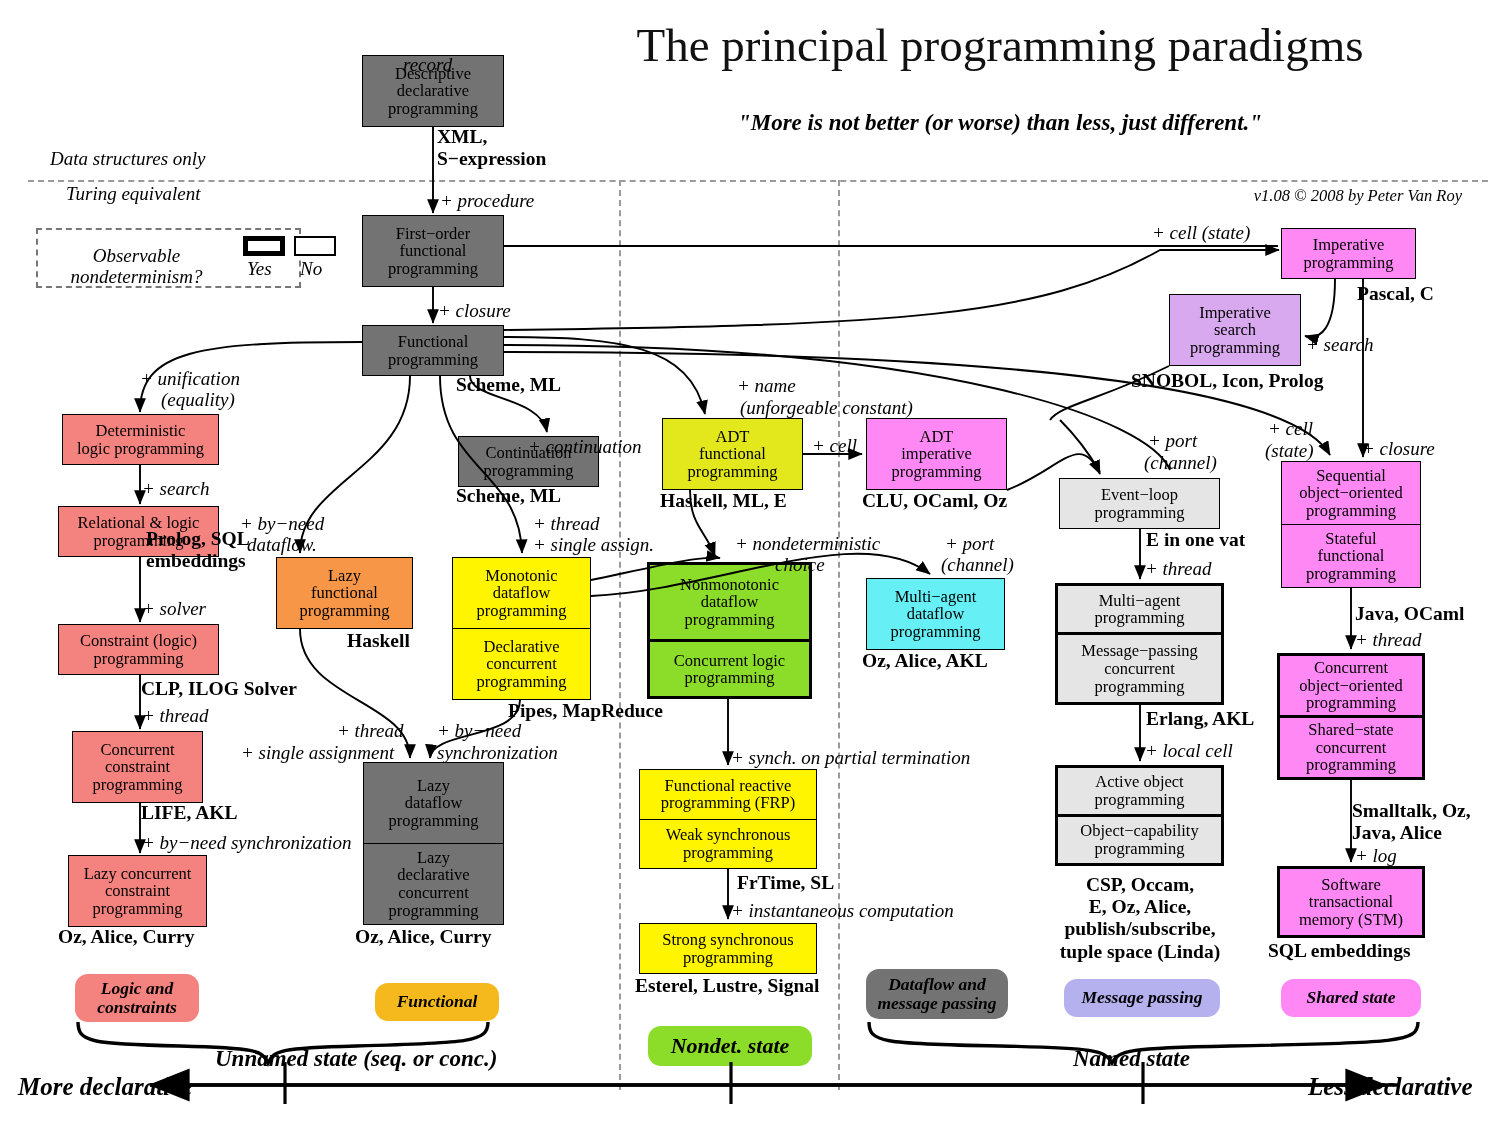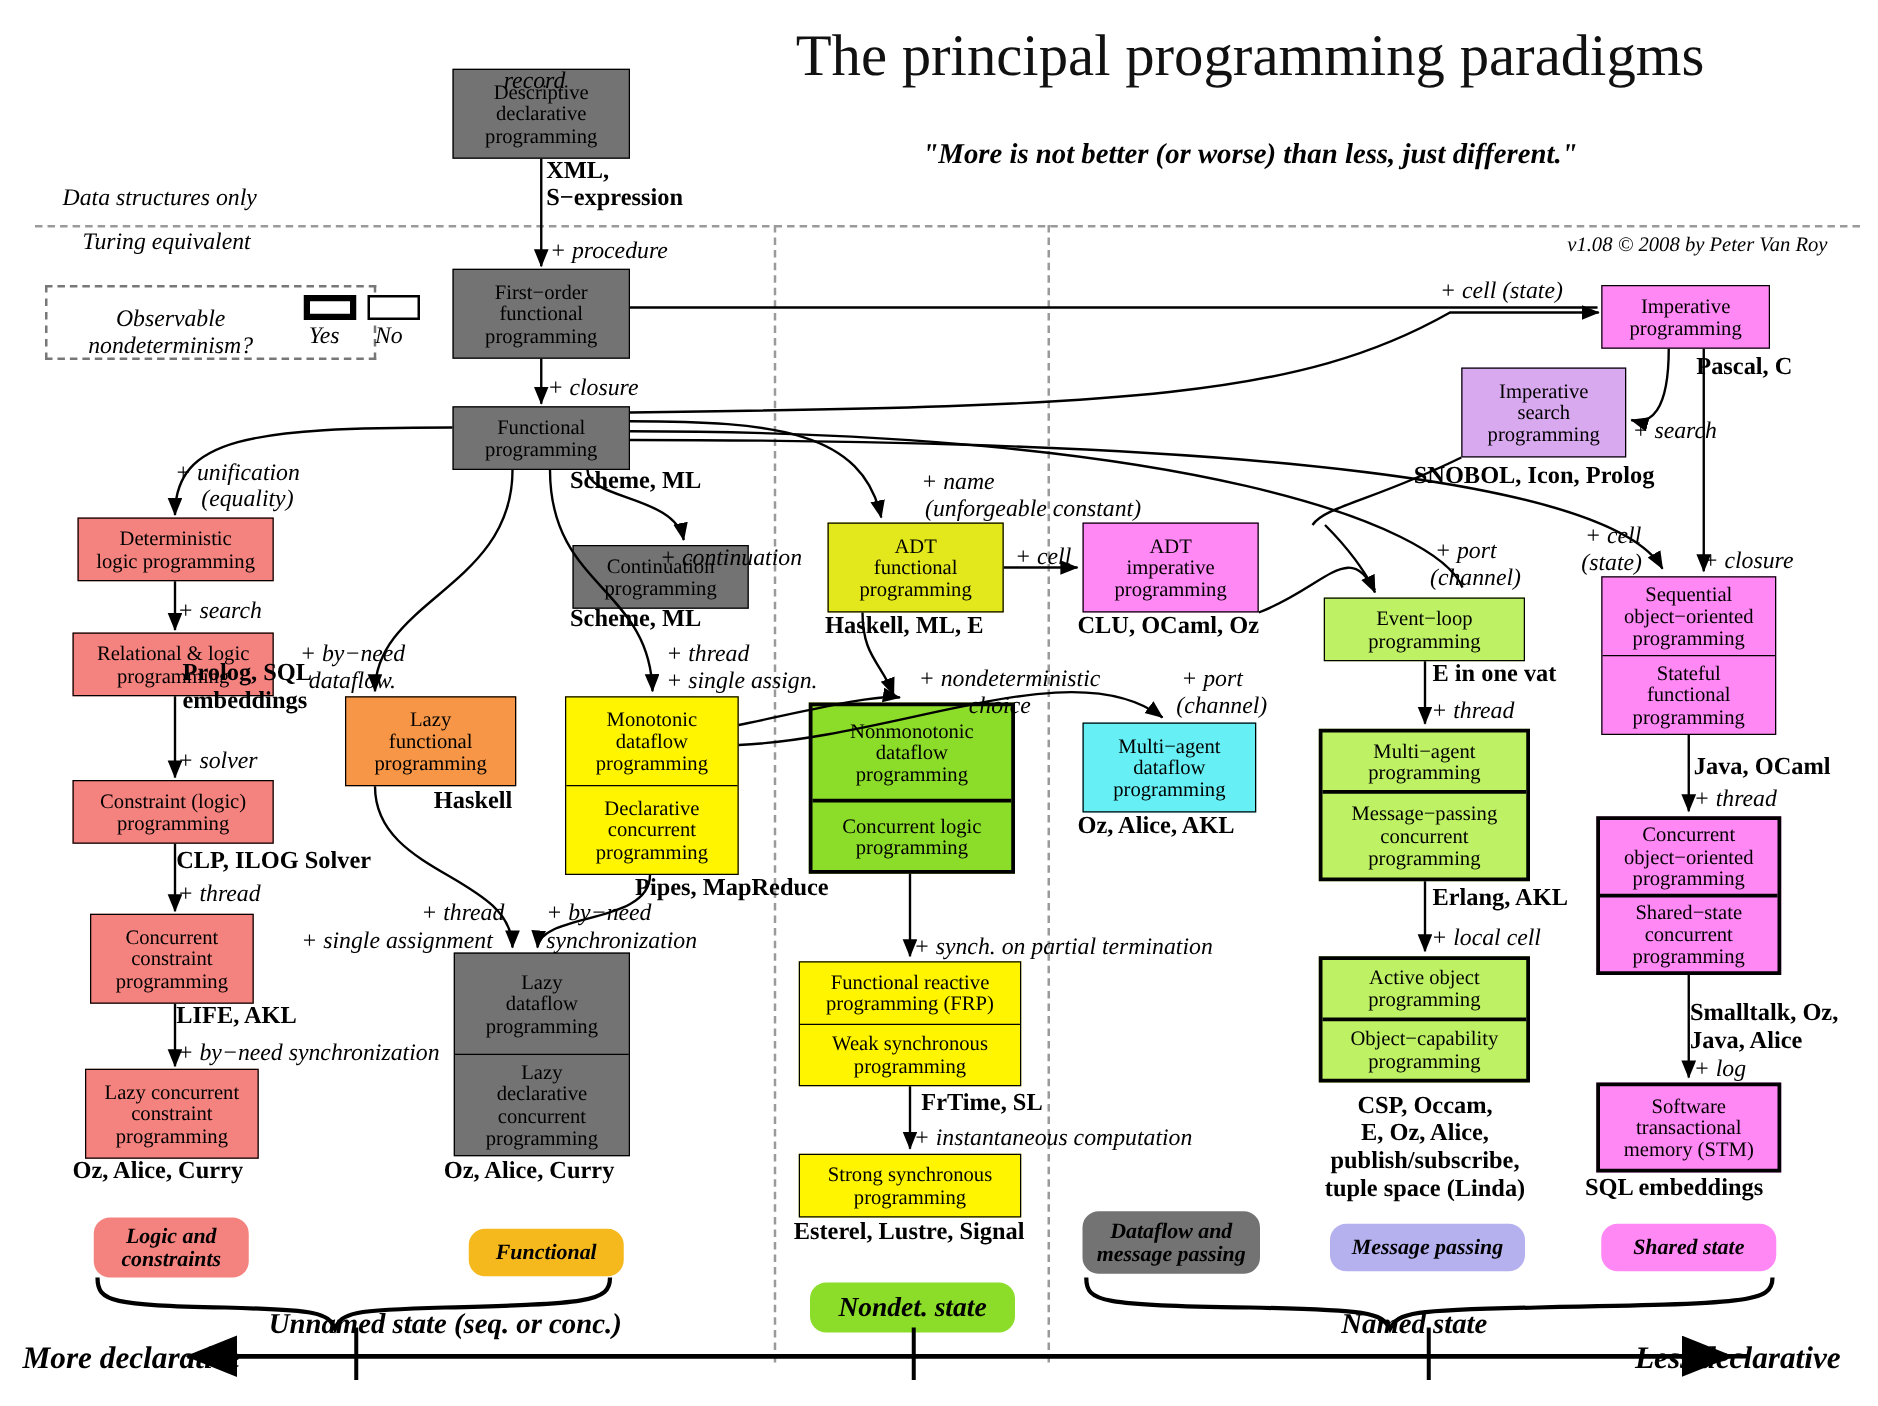--- a/index.html
+++ b/index.html
@@ -41,21 +41,21 @@
   .stack .cell+.cell{border-top:1.5px solid #000;}
   .stack.thick .cell+.cell{border-top:3px solid #000;}
   
   .f-orange{background:#737373;}
   .f-deeporange{background:#F79646;}
   .f-red{background:#F4827E;}
   .f-yellow{background:#FFF500;}
   .f-yellowgreen{background:#E2E81B;}
   .f-green{background:#8CDC2A;}
   .f-cyan{background:#66F0F5;}
-  .f-periwinkle{background:#bef264;}
+  .f-periwinkle{background:#e5e5e5;}
   .f-lavender{background:#D9A9F0;}
   .f-magenta{background:#FF88F5;}
 
   
   .lbl{position:absolute;color:#000;white-space:pre;}
   .it{font-style:italic;font-size:19px;}
   .bd{font-weight:bold;font-size:19.5px;}
   .bdit{font-weight:bold;font-style:italic;}
 
   #title{

